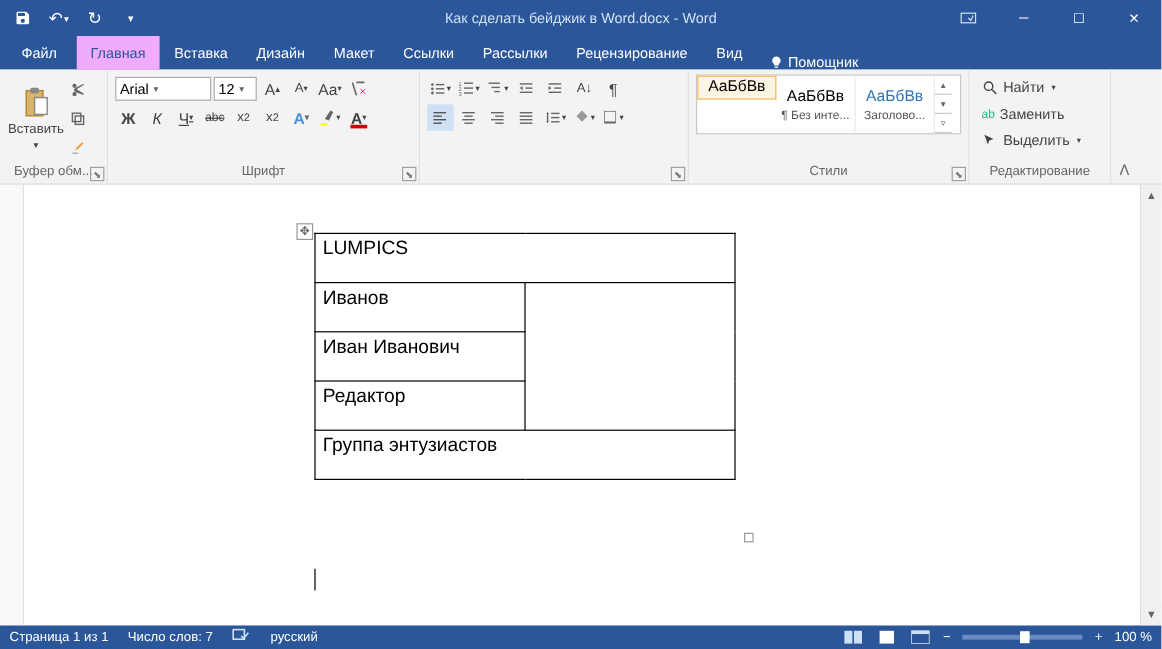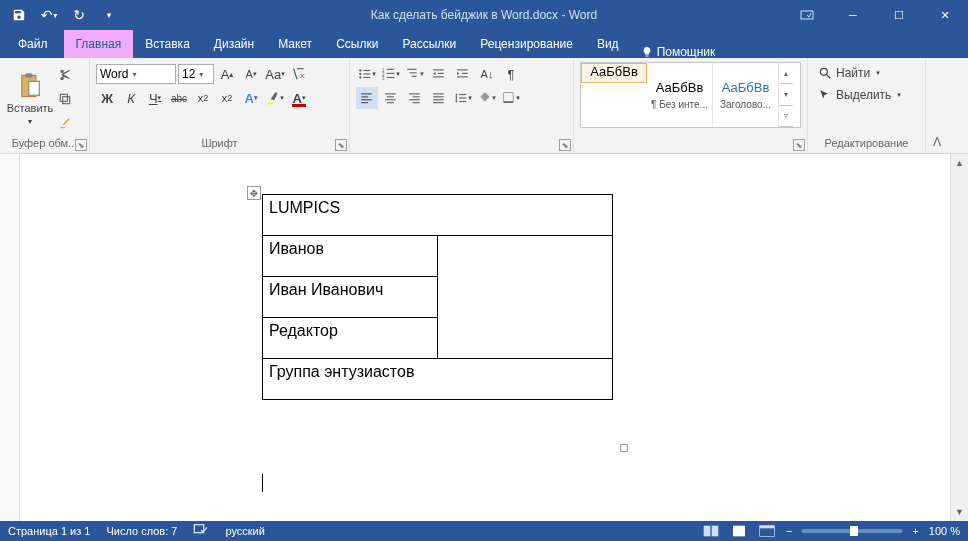--- a/index.html
+++ b/index.html
@@ -27,21 +27,21 @@
 .row { display: flex; align-items: center; gap: 2px; height: 24px; }
 .btn { min-width: 22px; height: 22px; display: flex; align-items: center; justify-content: center; color: #444; font-size: 13px; }
 .btn.small { font-size: 11px; }
 .sel { height: 20px; border: 1px solid #ababab; background: #fff; font-size: 12px; padding: 0 3px; display: flex; align-items: center; }
 .sel .dd { margin-left: 4px; font-size: 8px; color: #666; }
 .bigbtn { display: flex; flex-direction: column; align-items: center; justify-content: center; width: 48px; padding: 2px 2px; }
 .bigbtn .ico { width: 32px; height: 32px; display:flex;align-items:center;justify-content:center; }
 .bigbtn .lbl { font-size: 11px; color: #444; text-align: center; line-height: 1.1; }
 .side { display:flex; flex-direction:column; gap:2px; padding-top:2px;}
 
-.styles-gal { display: flex; border: 1px solid #c8c8c8; background: #fff; height: 66px; }
+.styles-gal { display: flex; border: 1px solid #c8c8c8; background: #fff; height: 50px; }
 .style-item { width: 66px; border-right: 1px solid #e8e8e8; display:flex; flex-direction:column; align-items:center; justify-content:center; padding:2px; }
 .style-item .prev { font-size: 13px; }
 .style-item .name { font-size: 10px; color: #555; margin-top: 4px; width:100%; text-align:center; white-space:nowrap; overflow:hidden; text-overflow:ellipsis;}
 .style-item.sel { border: 1px solid #f0b856; background: #fdf4e3; }
 .gal-scroll { width: 14px; display:flex; flex-direction:column; }
 .gal-scroll div { flex:1; border-bottom:1px solid #c8c8c8; display:flex;align-items:center;justify-content:center; font-size:8px; color:#666;}
 
 .edit-item { display:flex; align-items:center; gap:4px; font-size:12px; color:#444; height:22px; padding:0 4px;}
 .edit-item svg { width:14px; height:14px; }
 
@@ -150,21 +150,21 @@
           </div>
       </div>
     </div>
     <div class="label">Буфер обм...</div>
     <div class="dlg">⬊</div>
   </div>
 
   <div class="group" style="width:260px">
     <div class="row">
       <div class="sel" style="width:80px">
-          <span>Word</span>
+          <span>Arial</span>
           <span class="dd">▾</span>
         </div>
       <div class="sel" style="width:36px">
           <span>12</span>
           <span class="dd">▾</span>
         </div>
       <div class="btn">A<span style="font-size:8px">▴</span></div>
       <div class="btn" style="font-size:11px">A<span style="font-size:7px">▾</span></div>
       <div class="btn">Aa<span style="font-size:7px">▾</span></div>
       <div class="btn">
@@ -326,31 +326,36 @@
       <div class="style-item">
         <div class="prev" style="color:#2e74b5">АаБбВв</div>
         <div class="name">Заголово...</div>
       </div>
       <div class="gal-scroll">
           <div>▴</div>
           <div>▾</div>
           <div>▿</div>
         </div>
     </div>
+    <div class="label">Стили</div>
     <div class="dlg">⬊</div>
   </div>
 
   <div class="group" style="width:118px">
     <div class="edit-item">
         <svg viewBox="0 0 24 24" fill="none" stroke="#444" stroke-width="2">
           <circle cx="10" cy="10" r="6"></circle>
           <line x1="15" y1="15" x2="21" y2="21"></line>
         </svg>
         <span>Найти</span>
         <span style="font-size:7px;margin-left:2px">▾</span>
+      </div>
+    <div class="edit-item">
+        <span style="font-size:10px;color:#2b7">ab</span>
+        <span>Заменить</span>
       </div>
     <div class="edit-item">
         <svg viewBox="0 0 24 24" fill="#444">
           <path d="M4 4l5 14 2-6 6-2z"></path>
         </svg>
         <span>Выделить</span>
         <span style="font-size:7px;margin-left:2px">▾</span>
       </div>
     <div class="label">Редактирование</div>
   </div>

